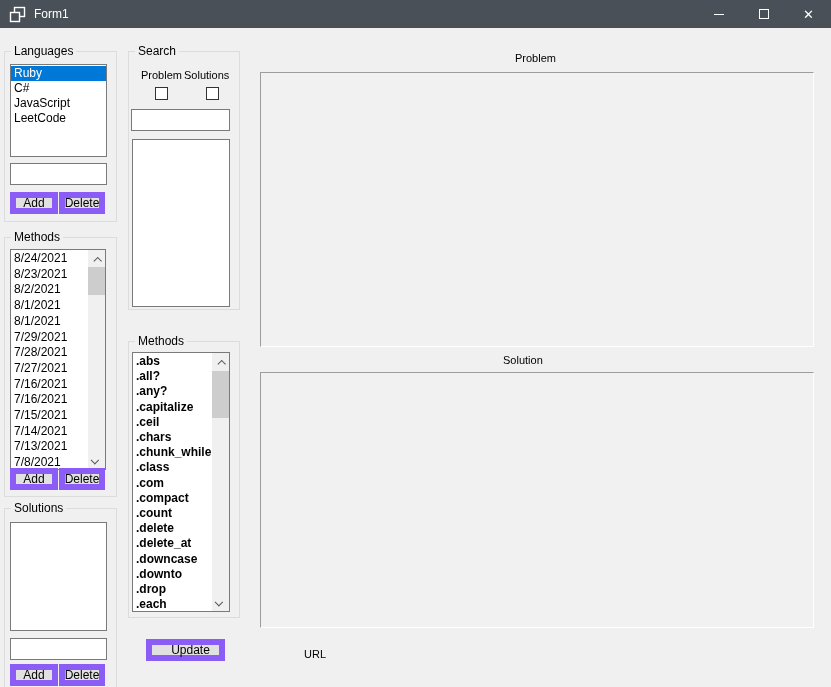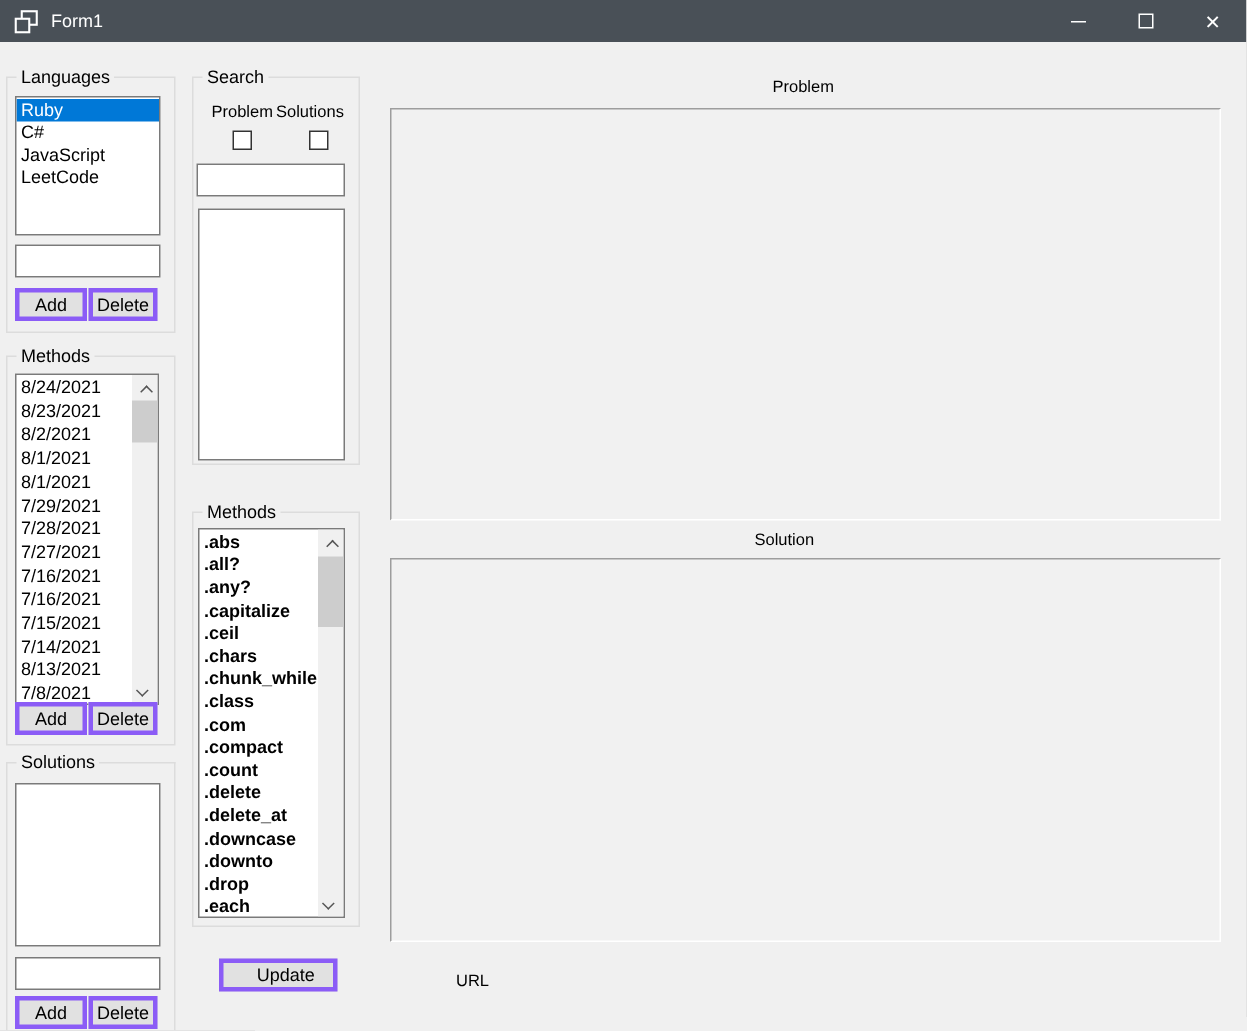--- a/index.html
+++ b/index.html
@@ -50,21 +50,21 @@
   .chev-up { transform:rotate(-45deg) translate(-1px,2px); }
   .chev-down { transform:rotate(135deg) translate(1px,2px); }
   .sb-thumb { position:absolute; left:0; width:17px; background:#cdcdcd; }
   
   .textbox {
     position:absolute; background:#fff; border:1px solid #7a7a7a;
     font-family:"Liberation Sans", sans-serif; font-size:12px; padding:0 3px; outline:none;
   }
   
   .btn {
-    position:absolute; background:#e1e1e1; border:3px solid #8b5cf6;
+    position:absolute; background:#e1e1e1; border:6px solid #8b5cf6;
     font-family:"Liberation Sans", sans-serif; font-size:12px; color:#000;
     display:flex; align-items:center; justify-content:center; cursor:default;
   }
   
   .checkbox { position:absolute; width:13px; height:13px; background:#fff; border:1px solid #333; }
   .static-label { position:absolute; font-size:11px; color:#000; white-space:nowrap; }
   
   .panel3d {
     position:absolute; background:#f1f1f1;
     border-top:1px solid #9d9d9d; border-left:1px solid #9d9d9d;
@@ -125,21 +125,21 @@
           <div class="lb-item">8/2/2021</div>
           <div class="lb-item">8/1/2021</div>
           <div class="lb-item">8/1/2021</div>
           <div class="lb-item">7/29/2021</div>
           <div class="lb-item">7/28/2021</div>
           <div class="lb-item">7/27/2021</div>
           <div class="lb-item">7/16/2021</div>
           <div class="lb-item">7/16/2021</div>
           <div class="lb-item">7/15/2021</div>
           <div class="lb-item">7/14/2021</div>
-          <div class="lb-item">8/13/2021</div>
+          <div class="lb-item">7/13/2021</div>
           <div class="lb-item">7/8/2021</div>
         </div>
       <div class="scrollbar">
         <div class="sb-arrow up">
             <span class="chev chev-up"></span>
           </div>
         <div class="sb-thumb" style="top:17px; height:28px;"></div>
         <div class="sb-arrow down">
             <span class="chev chev-down"></span>
           </div>

